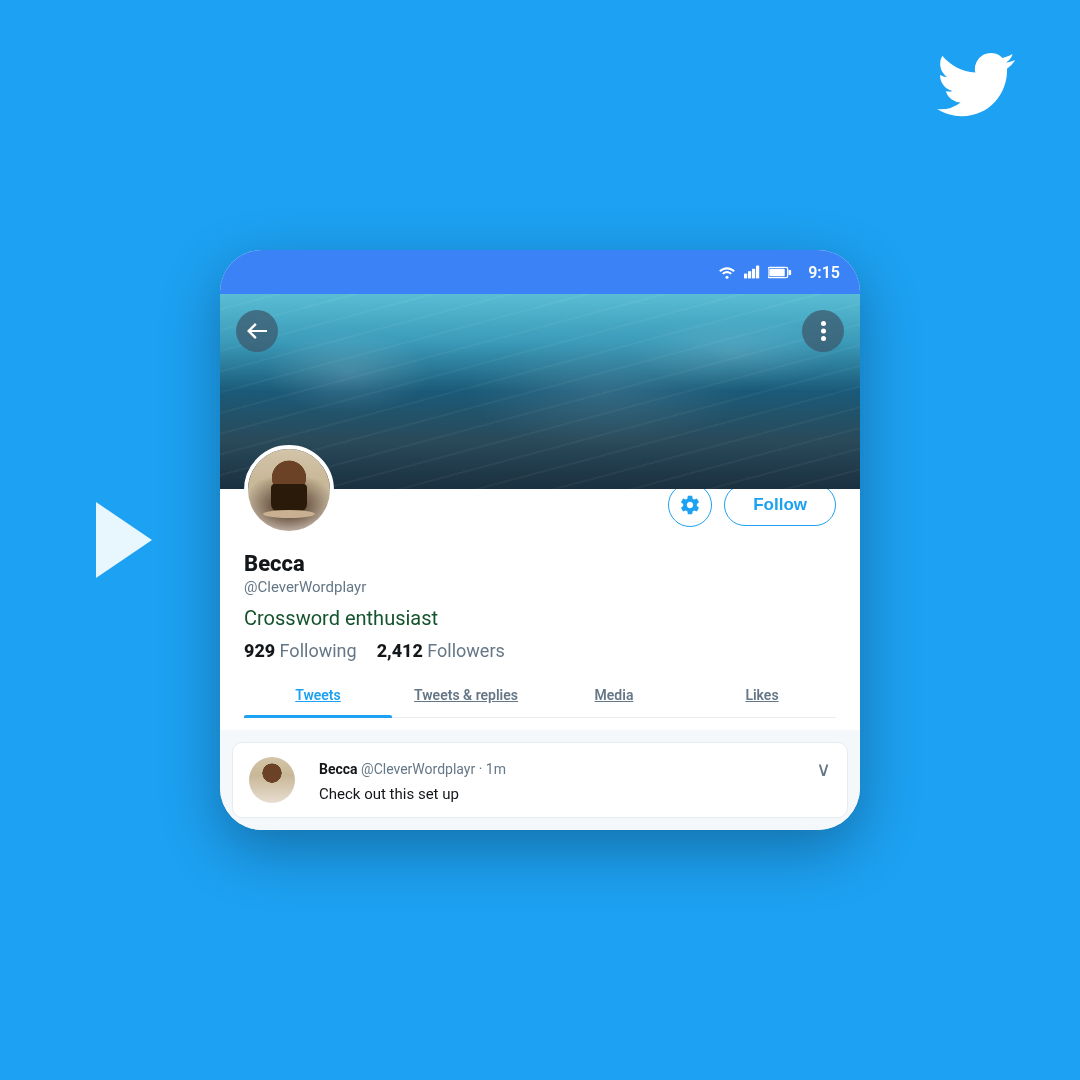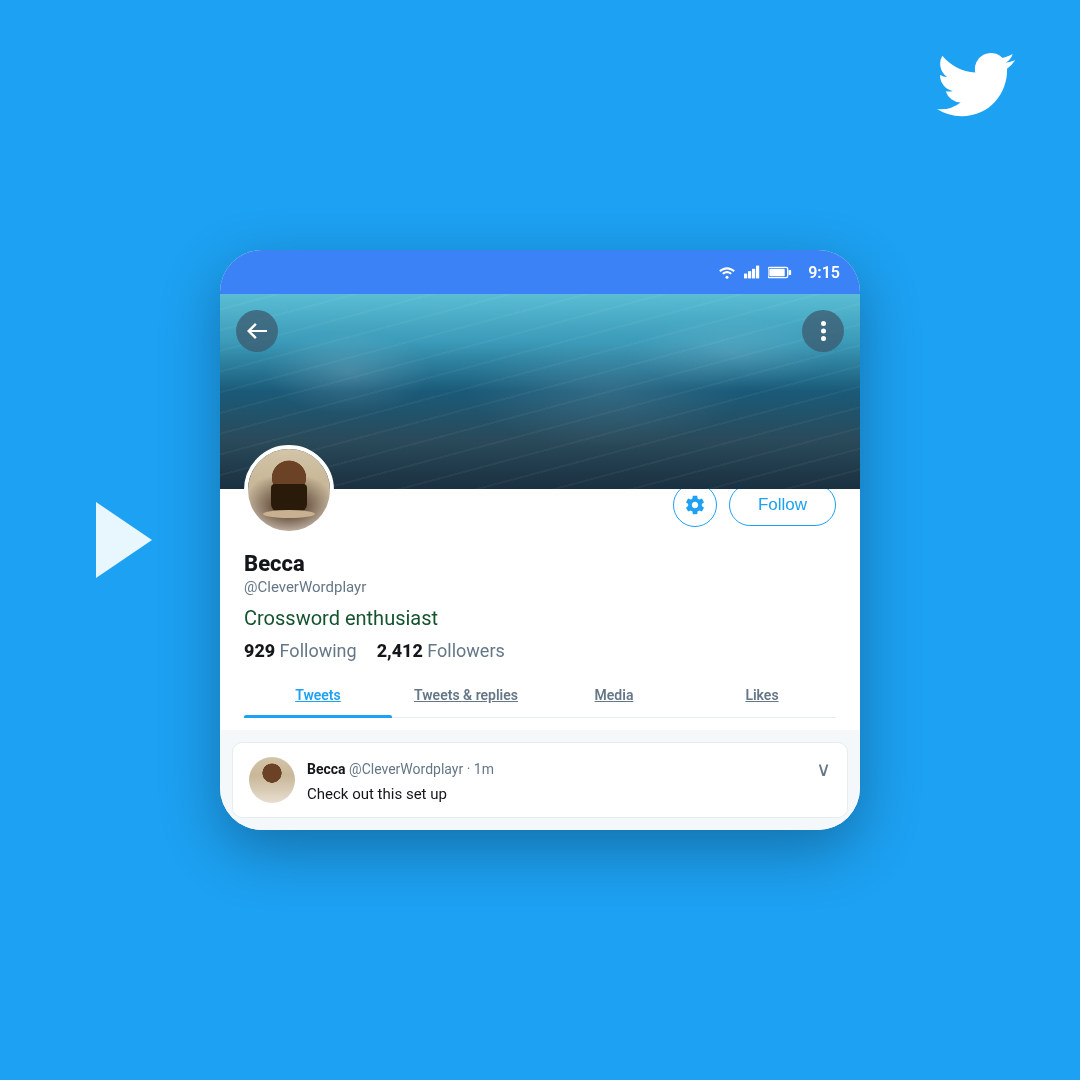--- a/index.html
+++ b/index.html
@@ -226,21 +226,21 @@
       height: 22px;
     }
 
     .follow-btn {
       padding: 10px 28px;
       border-radius: 24px;
       border: 1.5px solid #1DA1F2;
       background: white;
       color: #1DA1F2;
       font-size: 17px;
-      font-weight: 400;
+      font-weight: 700;
       cursor: pointer;
     }
 
     .display-name {
       font-size: 22px;
       font-weight: 800;
       color: #14171A;
       margin-top: 4px;
     }
 
@@ -322,21 +322,21 @@
       color: #1DA1F2;
       text-decoration: none;
     }
 
     .tweet-row {
       background: white;
       border: 1px solid #e6ecf0;
       border-radius: 10px;
       padding: 14px 16px;
       display: flex;
-      gap: 12px;
+      gap: 24px;
       align-items: flex-start;
     }
 
     .tweet-avatar {
       width: 46px;
       height: 46px;
       border-radius: 50%;
       background: #2a1a0a;
       overflow: hidden;
       flex-shrink: 0;

